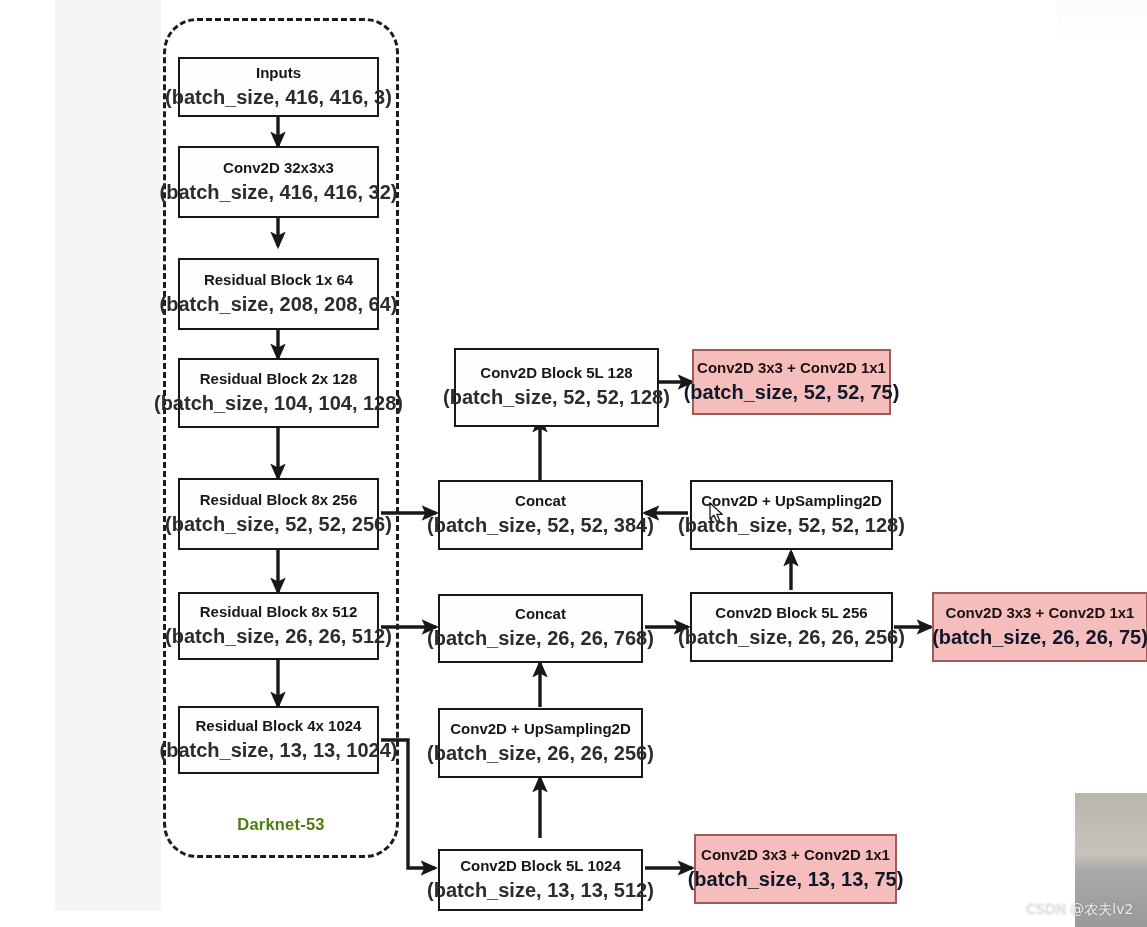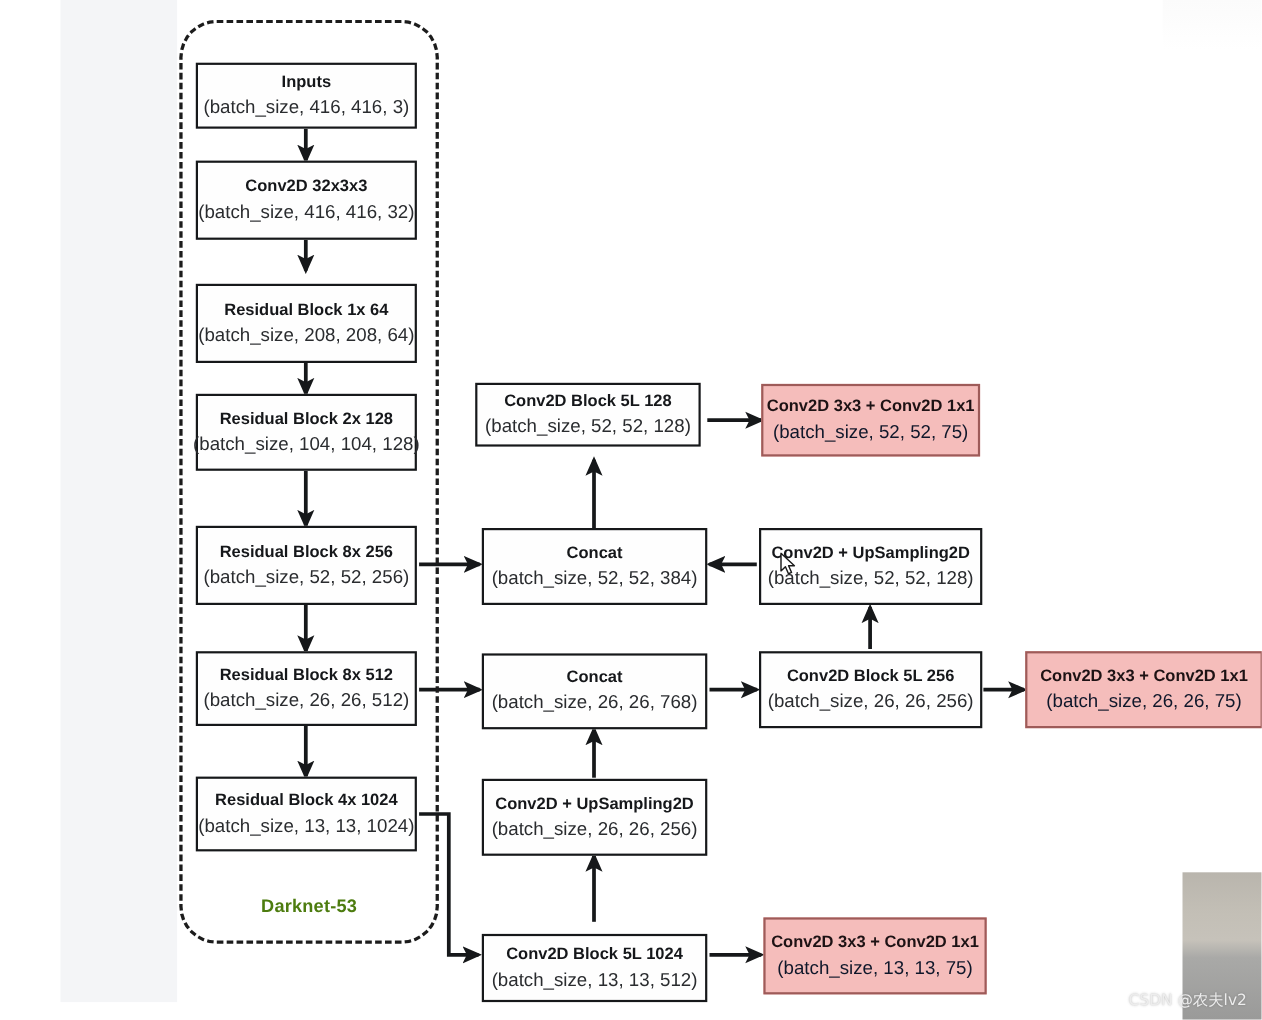--- a/index.html
+++ b/index.html
@@ -39,21 +39,21 @@
   }
 
   
   .node{
     position:absolute;box-sizing:border-box;
     border:2.6px solid #16181a;background:#fefefe;
     display:flex;flex-direction:column;align-items:center;justify-content:center;
     text-align:center;line-height:1.26;
   }
   .node .t1{font-size:15px;font-weight:700;color:#15171a;white-space:nowrap;}
-  .node .t2{font-size:17px;font-weight:400;color:#2a2c2f;white-space:nowrap;margin-top:2px;text-align:right;}
+  .node .t2{font-size:20px;font-weight:700;color:#2a2c2f;white-space:nowrap;margin-top:2px;text-align:right;}
   .node.pink{background:#f5bdbb;border-color:#9e5b59;}
   .node.pink .t1{color:#1d1214;}
   .node.pink .t2{color:#0f172a;}
 
   
   #wires{position:absolute;left:0;top:0;width:1147px;height:927px;pointer-events:none;}
 
   
   .watermark{
     position:absolute;left:1026px;top:901px;
@@ -143,21 +143,21 @@
   <div class="node" style="left:178px;top:592px;width:201px;height:68px;">
     <div class="t1">Residual Block 8x  512</div>
     <div class="t2">(batch_size, 26, 26, 512)</div>
   </div>
 
   <div class="node" style="left:178px;top:706px;width:201px;height:68px;">
     <div class="t1">Residual Block 4x  1024</div>
     <div class="t2">(batch_size, 13, 13, 1024)</div>
   </div>
 
-  <div class="node" style="left:432px;top:348px;width:205px;height:58px;">
+  <div class="node" style="left:454px;top:348px;width:205px;height:79px;">
     <div class="t1">Conv2D Block 5L  128</div>
     <div class="t2">(batch_size, 52, 52, 128)</div>
   </div>
 
   <div class="node" style="left:438px;top:480px;width:205px;height:70px;">
     <div class="t1">Concat</div>
     <div class="t2">(batch_size, 52, 52, 384)</div>
   </div>
 
   <div class="node" style="left:438px;top:594px;width:205px;height:69px;">

